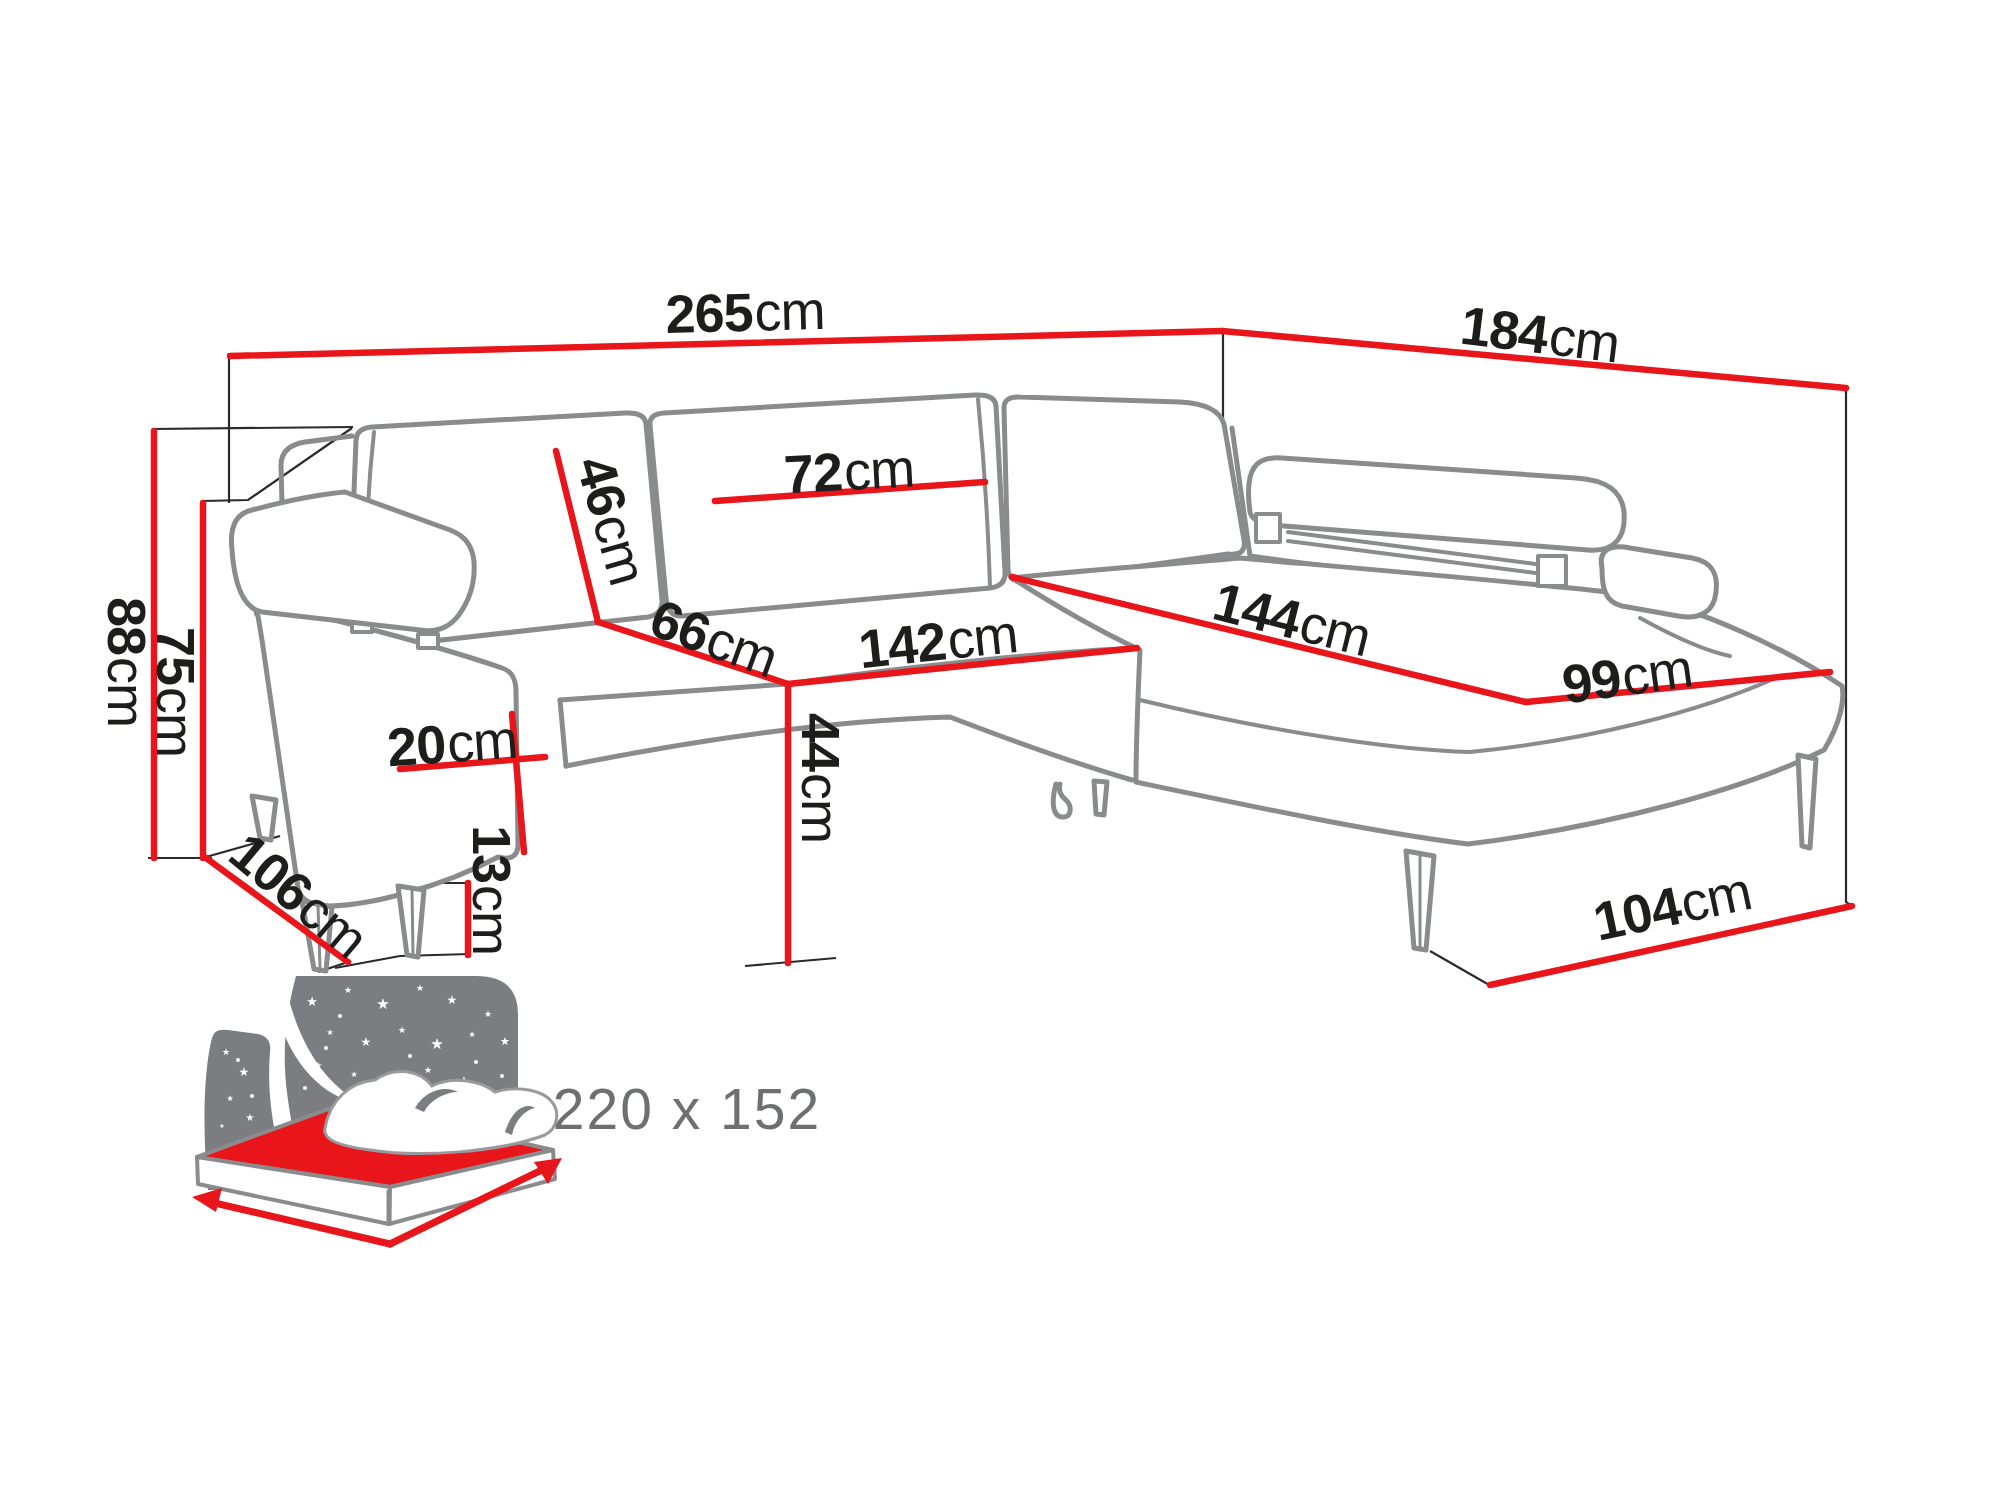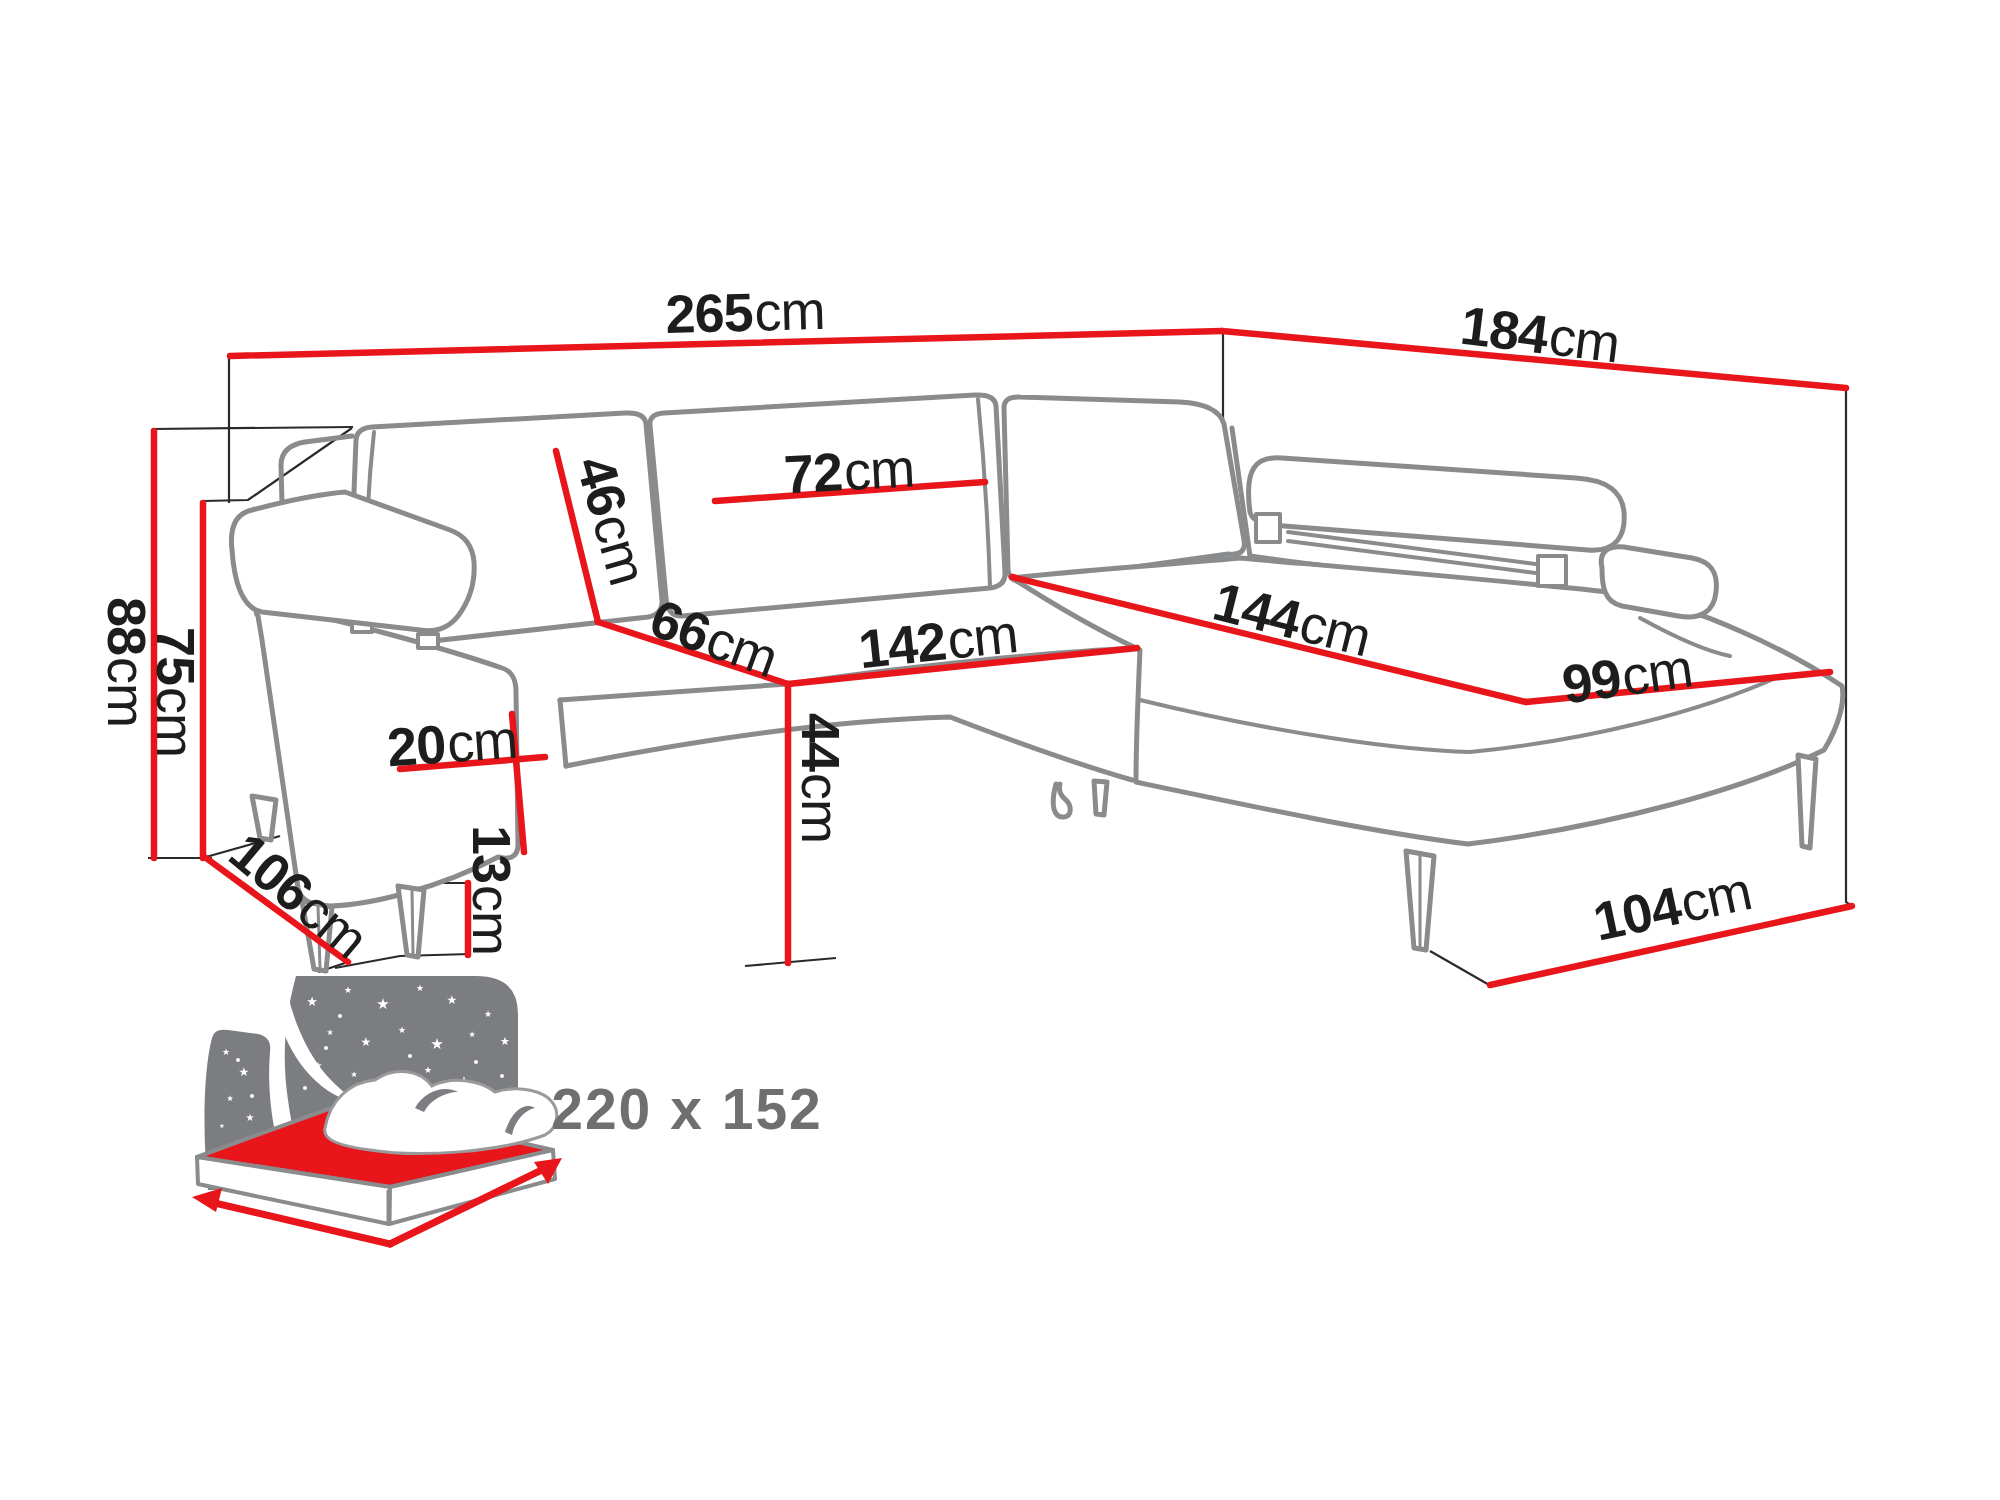--- a/index.html
+++ b/index.html
@@ -8,21 +8,21 @@
     font-family:"Liberation Sans", sans-serif;
   }
   #artwork{position:absolute;left:0;top:0;width:2000px;height:1500px;}
   .dim{
     position:absolute;white-space:nowrap;color:#1d1d1b;font-size:54px;line-height:1;
     transform-origin:center center;letter-spacing:-1px;
   }
   .dim .v{font-weight:700;}
   .dim .u{font-weight:400;margin-left:2px;}
   .sleep{
-    position:absolute;white-space:nowrap;color:#6e6f71;font-size:57px;font-weight:700;
+    position:absolute;white-space:nowrap;color:#6e6f71;font-size:57px;font-weight:400;
     letter-spacing:2px;transform:translate(-50%,-50%);
   }
 </style>
 </head>
 <body>
 
 <div id="stage">
 
   <svg id="artwork" viewBox="0 0 2000 1500" xmlns="http://www.w3.org/2000/svg">
 

